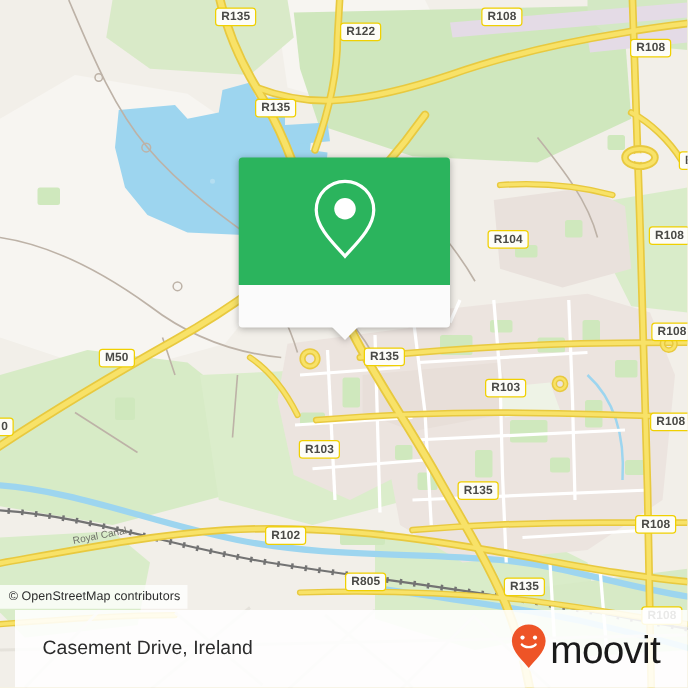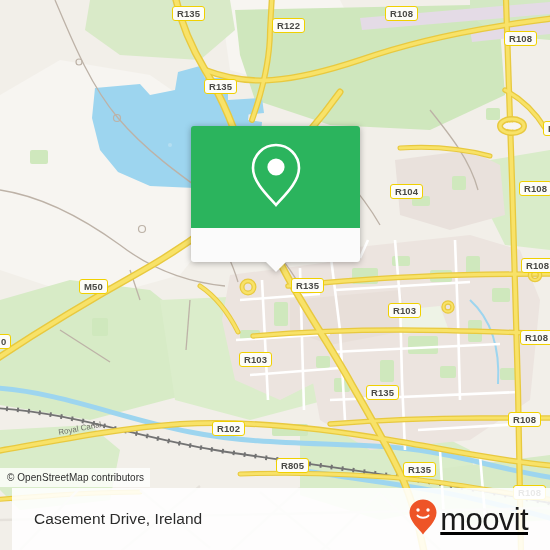--- a/index.html
+++ b/index.html
@@ -99,21 +99,21 @@
     display:flex;align-items:center;justify-content:space-between;
     padding:0 22px 0 22px;
     box-sizing:border-box;
   }
   #place-title{
     font-size:15.5px;
     color:#2b2b2b;
     letter-spacing:.05px;
     white-space:nowrap;
   }
-  #brand{display:flex;align-items:center;gap:2px;text-decoration:underline;}
+  #brand{display:flex;align-items:center;gap:2px;}
   #brand-mark{display:block;}
   #brand-word{
     font-size:31px;
     color:#1a1a1a;
     letter-spacing:-.6px;
     line-height:1;
     font-weight:normal;
   }
 </style>
 </head>

